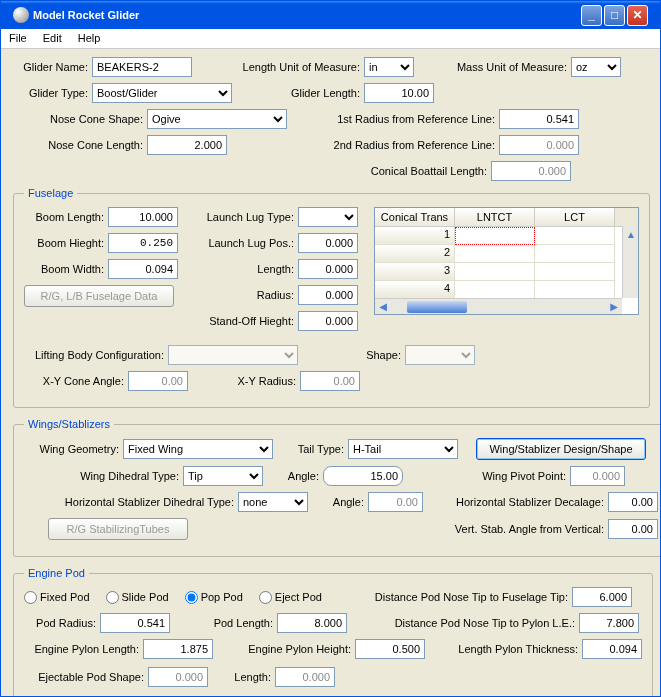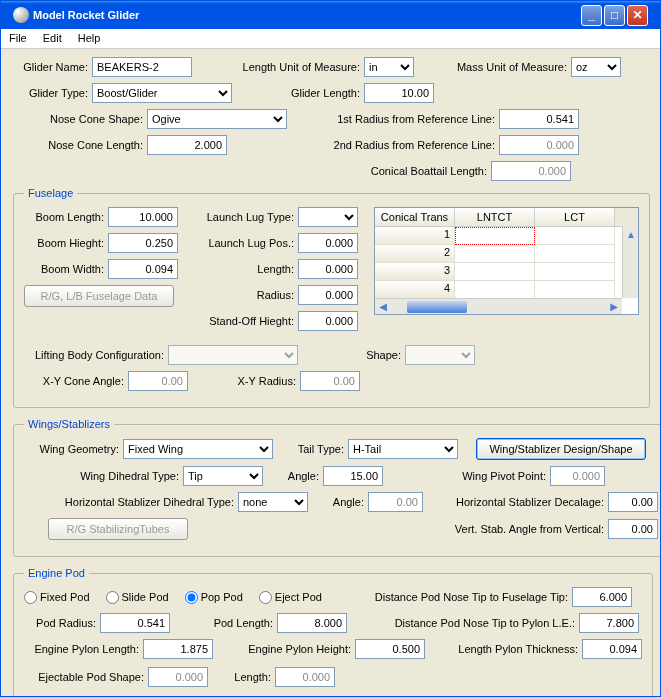--- a/index.html
+++ b/index.html
@@ -105,21 +105,21 @@
     <fieldset>
       <legend>Fuselage</legend>
       <div style="display:flex; gap:10px;">
         <div style="width:160px">
           <div class="row">
               <span class="lbl" style="width:80px">Boom Length:</span>
               <input type="text" class="num" style="width: 70px;" value="10.000">
             </div>
           <div class="row">
               <span class="lbl" style="width:80px">Boom Hieght:</span>
-              <input type="text" class="num" style="width: 70px;" value="0.250">
+              <input type="text" class="num" style="width: 70px; font-family: Liberation Mono, monospace;" value="0.250">
             </div>
           <div class="row">
               <span class="lbl" style="width:80px">Boom Width:</span>
               <input type="text" class="num" style="width: 70px;" value="0.094">
             </div>
           <div class="row" style="margin-top:6px">
               <button class="disabled" style="width:150px">R/G, L/B  Fuselage Data</button>
             </div>
         </div>
         <div style="width:170px">
@@ -208,21 +208,21 @@
         <span class="lbl" style="width:55px">Tail Type:</span>
         <select style="width:110px"><option>H-Tail</option></select>
         <span style="width:10px"></span>
         <button class="btn-highlight" style="width:170px">Wing/Stablizer Design/Shape</button>
       </div>
       <div class="row">
         <span class="lbl" style="width:155px">Wing Dihedral    Type:</span>
         <select style="width:80px"><option>Tip</option></select>
         <span style="width:8px"></span>
         <span class="lbl" style="width:40px">Angle:</span>
-        <input type="text" class="num" style="width: 60px;" value="15.00">
+        <input type="text" class="num" style="width: 80px; border-radius: 8px;" value="15.00">
         <span style="width:55px"></span>
         <span class="lbl" style="width:100px">Wing Pivot Point:</span>
         <input type="text" class="num ro" style="width: 55px;" value="0.000">
       </div>
       <div class="row">
         <span class="lbl" style="width:210px">Horizontal Stablizer Dihedral    Type:</span>
         <select style="width:70px"><option>none</option></select>
         <span style="width:8px"></span>
         <span class="lbl" style="width:40px">Angle:</span>
         <input type="text" class="num ro" style="width: 55px;" value="0.00">

